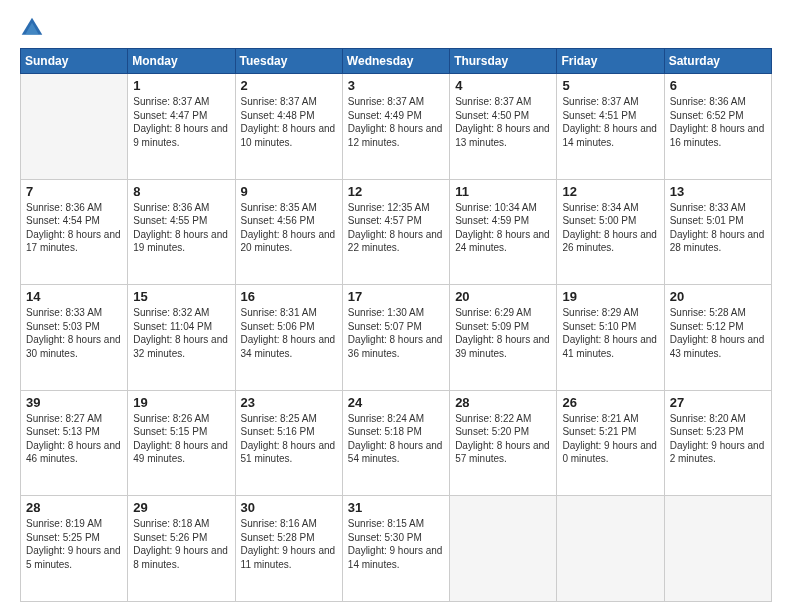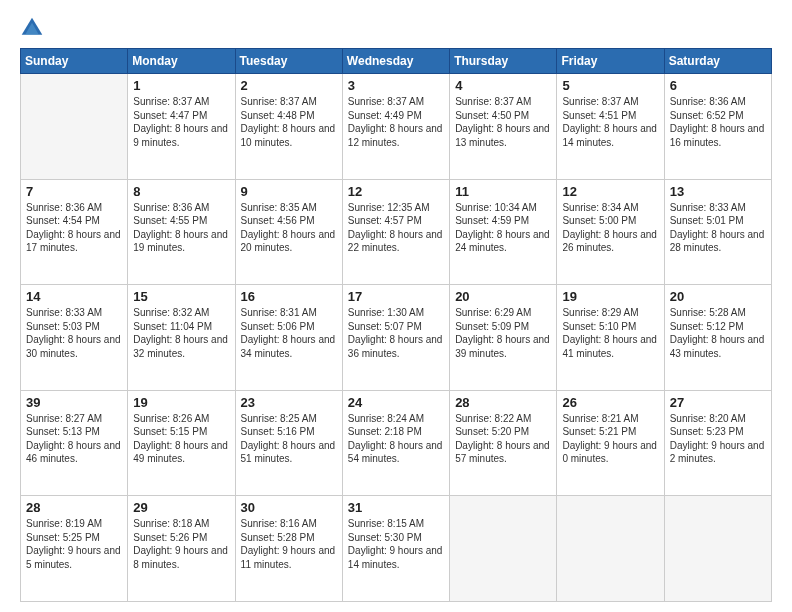--- a/index.html
+++ b/index.html
@@ -290,21 +290,21 @@
           <td>
             <span class="day-num">23</span>
             <div class="day-detail">Sunrise: 8:25 AM
 Sunset: 5:16 PM
 Daylight: 8 hours
 and 51 minutes.</div>
           </td>
           <td>
             <span class="day-num">24</span>
             <div class="day-detail">Sunrise: 8:24 AM
-Sunset: 2:18 PM
+Sunset: 5:18 PM
 Daylight: 8 hours
 and 54 minutes.</div>
           </td>
           <td>
             <span class="day-num">28</span>
             <div class="day-detail">Sunrise: 8:22 AM
 Sunset: 5:20 PM
 Daylight: 8 hours
 and 57 minutes.</div>
           </td>

